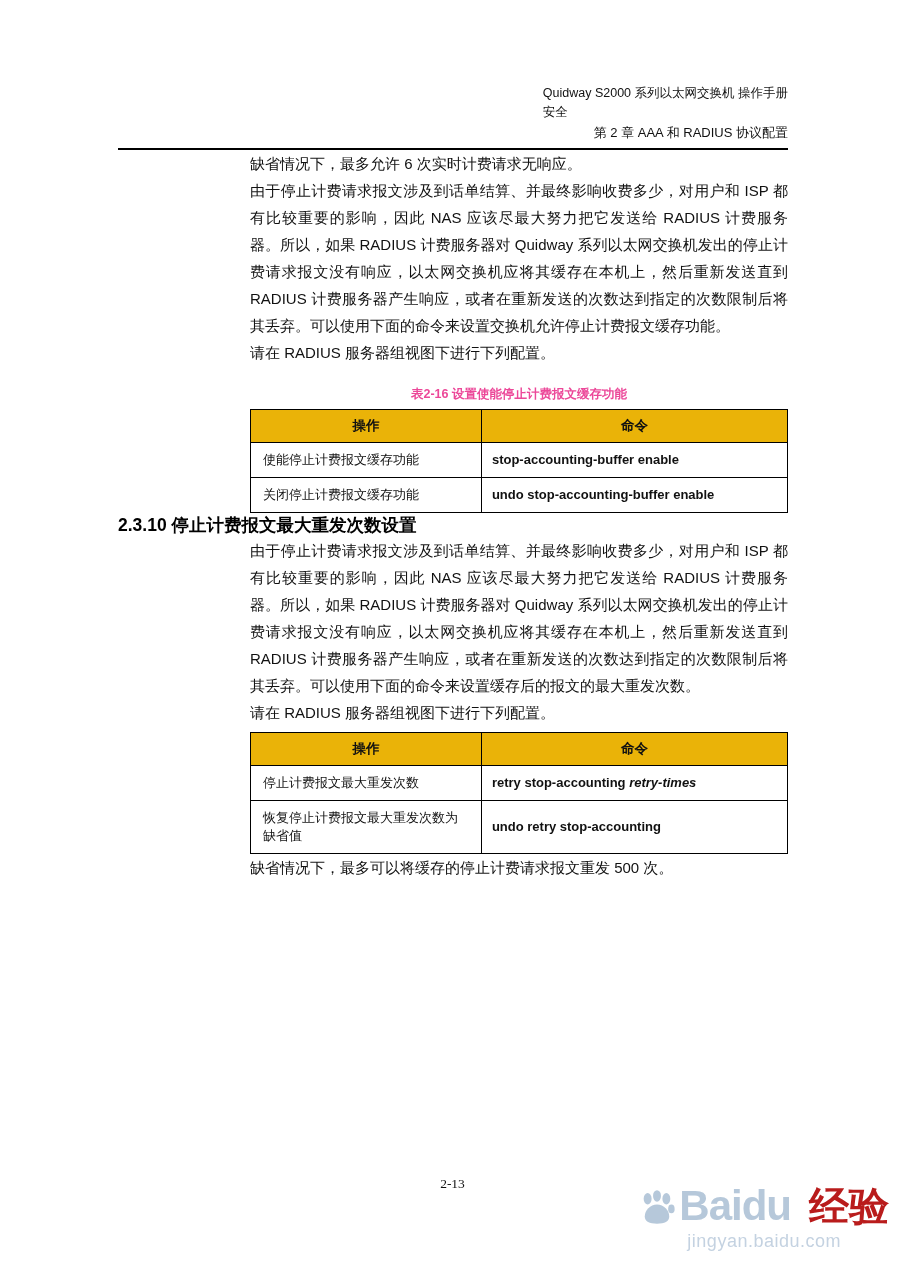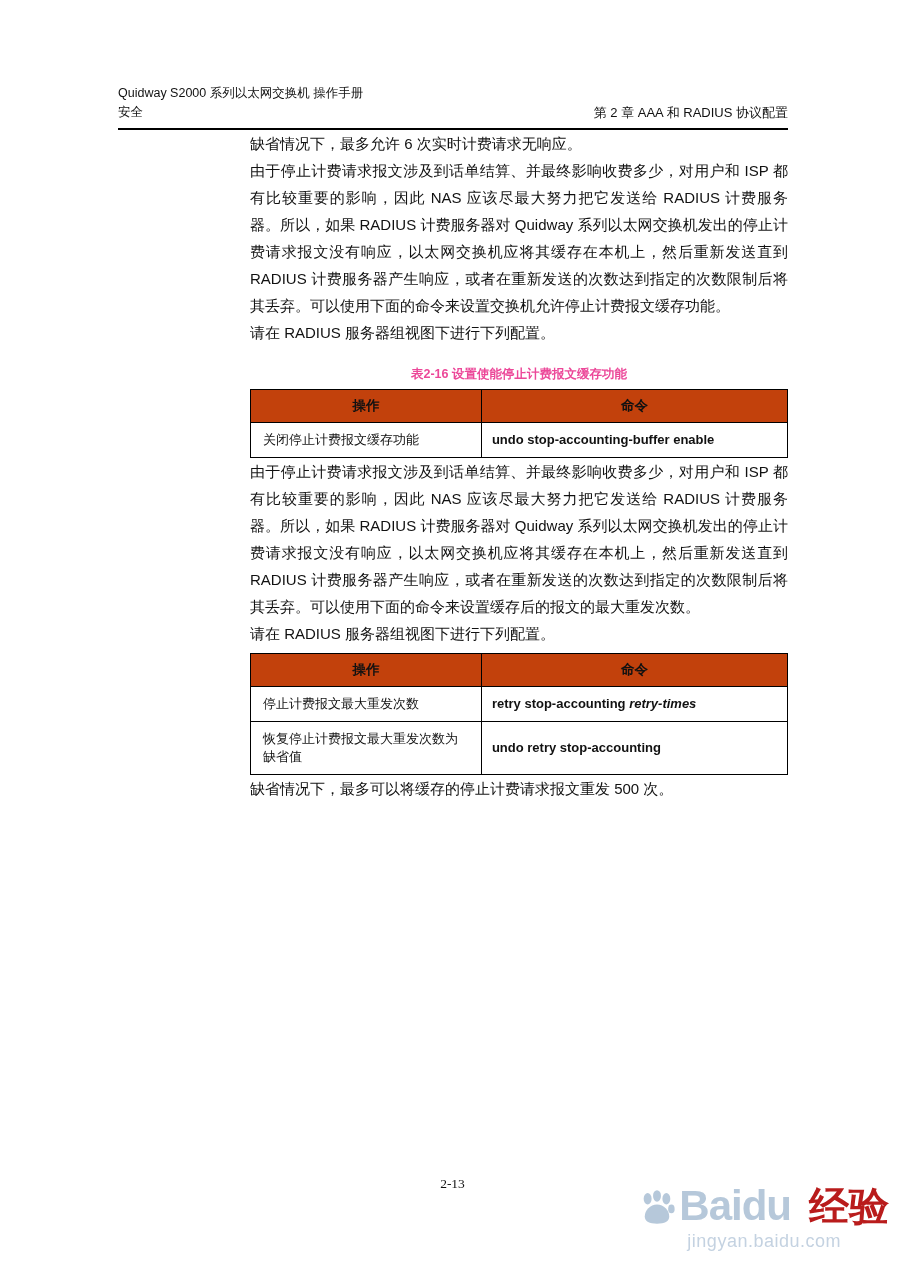--- a/index.html
+++ b/index.html
@@ -10,21 +10,21 @@
     font-family:"Liberation Sans","DejaVu Sans",sans-serif;
     color:#111111;
     overflow:hidden;
   }
   .content { position:absolute; top:84px; left:118px; width:670px; }
 
   .header {
     display:flex; justify-content:space-between; align-items:flex-end;
     border-bottom:2px solid #000;
     padding-bottom:5px;
-    font-size:12.5px; line-height:1.55;
+    font-size:12.5px; line-height:1.55;flex-direction:column;
   }
   .header-left div { white-space:nowrap; }
   .header-right { font-size:13px; white-space:nowrap; }
 
   p.body-text {
     margin:0 0 0 132px; width:538px;
     font-size:15px; line-height:27px;
     text-align:justify; text-justify:inter-ideograph;
   }
   h2.section {
@@ -37,21 +37,21 @@
     margin:20px 0 0 132px; width:538px;
     text-align:center; font-weight:bold; font-size:12.5px; color:#ec4899;
   }
   table.cfg {
     margin:6px 0 0 132px; width:538px;
     border-collapse:collapse; table-layout:fixed;
   }
   table.cfg th, table.cfg td { border:1px solid #000; }
   table.cfg th {
     font-size:13.5px; font-weight:bold; text-align:center;
-    padding:7px 4px; background:#c2410c;
+    padding:7px 4px; background:#eab308;
   }
   td.op  { font-size:13px; padding:8px 10px 8px 12px; }
   td.cmd { font-size:13px; font-weight:bold; padding:8px 10px; }
   td.cmd i { font-weight:bold; }
 
   .page-num {
     position:absolute; top:1176px; left:0; width:100%;
     text-align:center; font-size:13.5px; color:#111;font-family:Liberation Serif, serif;
   }
 
@@ -96,27 +96,32 @@
           <col style="width:57%">
         </colgroup>
       <thead>
         <tr>
           <th>操作</th>
           <th>命令</th>
         </tr>
       </thead>
       <tbody>
         <tr>
+          <td class="op">使能停止计费报文缓存功能</td>
+          <td class="cmd"><span>stop-accounting-buffer enable</span><i></i></td>
+        </tr>
+        <tr>
           <td class="op">关闭停止计费报文缓存功能</td>
           <td class="cmd"><span>undo stop-accounting-buffer enable</span><i></i></td>
         </tr>
       </tbody>
     </table>
 
 
+    <h2 class="section mt30">2.3.10  停止计费报文最大重发次数设置</h2>
 
     <p class="body-text mt20">由于停止计费请求报文涉及到话单结算、并最终影响收费多少，对用户和 ISP 都有比较重要的影响，因此 NAS 应该尽最大努力把它发送给 RADIUS 计费服务器。所以，如果 RADIUS 计费服务器对 Quidway 系列以太网交换机发出的停止计费请求报文没有响应，以太网交换机应将其缓存在本机上，然后重新发送直到 RADIUS 计费服务器产生响应，或者在重新发送的次数达到指定的次数限制后将其丢弃。可以使用下面的命令来设置缓存后的报文的最大重发次数。</p>
     <p class="body-text mt16">请在 RADIUS 服务器组视图下进行下列配置。</p>
 
     <table class="cfg">
       <colgroup>
           <col style="width:43%">
           <col style="width:57%">
         </colgroup>
       <thead>

